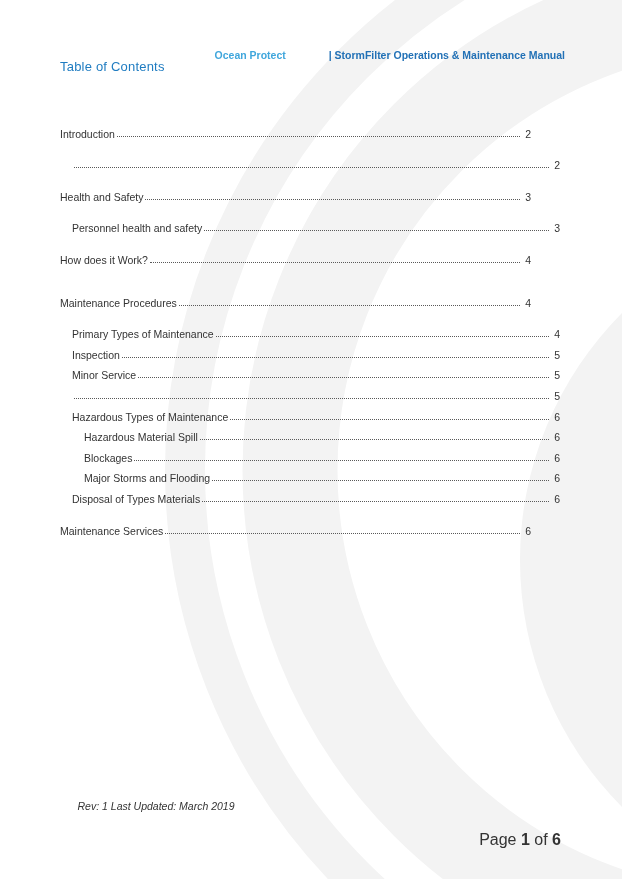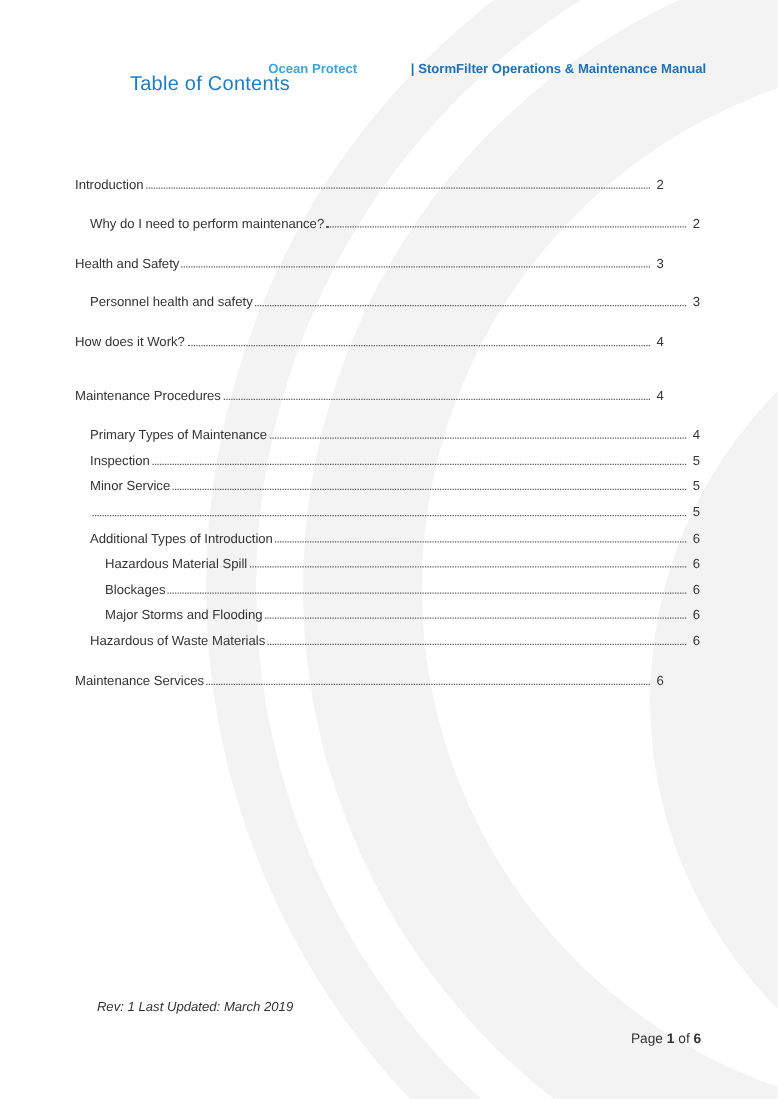--- a/index.html
+++ b/index.html
@@ -25,26 +25,25 @@
   .content{position:relative;z-index:1;}
   .doc-header{
     position:absolute;top:37px;right:57px;
     font-size:10.5px;font-weight:bold;
     white-space:pre;
   }
   .doc-header .brand{color:var(--brand-light);}
   .doc-header .doc-title{color:var(--brand-dark);padding-left:40px;}
   .page-title{
     position:absolute;top:59px;left:60px;
-    font-size:16px;color:var(--title-blue);
+    font-size:13px;color:var(--title-blue);
     letter-spacing:.2px;
-    margin-left:44px;
   }
   .toc{
-    position:absolute;top:122px;left:60px;width:500px;
+    position:absolute;top:108px;left:60px;width:500px;
     display:flex;flex-direction:column;
     color:var(--text);font-size:10.5px;
   }
   .toc-row{
     display:flex;align-items:flex-end;
     height:20.6px;
   }
   .toc-row.lvl0{margin-top:11px;margin-bottom:11px;}
   .toc-row.lvl0{padding-right:29px;}
   .toc-row.lvl1{padding-left:12px;}
@@ -58,21 +57,21 @@
   }
   .toc-page-num{min-width:8px;text-align:right;}
   .footer-rev{
     position:absolute;left:60px;top:788px;
     font-size:10.5px;font-style:italic;color:var(--text);
     white-space:pre;
   }
   .footer-rev .b{font-weight:normal;}
   .footer-page{
     position:absolute;right:61px;top:813px;
-    font-size:11px;color:var(--text);
+    font-size:16px;color:var(--text);
     white-space:pre;
   }
   .footer-page .b{font-weight:bold;}
 </style>
 </head>
 <body>
 
 <div class="page">
 
   <svg class="watermark" width="622" height="879" viewBox="0 0 622 879" xmlns="http://www.w3.org/2000/svg">
@@ -89,21 +88,20 @@
 
     <div class="page-title">Table of Contents</div>
 
     <div class="toc" id="toc-list">
         <div class="toc-row lvl0">
         <span class="toc-label">Introduction</span>
         <span class="leader"></span>
         <span class="toc-page-num">2</span>
       </div>
         <div class="toc-row lvl1">
-        <span class="toc-label">Why do I need to perform maintenance?</span>
         <span class="leader"></span>
         <span class="toc-page-num">2</span>
       </div>
         <div class="toc-row lvl0">
         <span class="toc-label">Health and Safety</span>
         <span class="leader"></span>
         <span class="toc-page-num">3</span>
       </div>
         <div class="toc-row lvl1">
         <span class="toc-label">Personnel health and safety</span>
@@ -133,41 +131,41 @@
         <div class="toc-row lvl1">
         <span class="toc-label">Minor Service</span>
         <span class="leader"></span>
         <span class="toc-page-num">5</span>
       </div>
         <div class="toc-row lvl1">
         <span class="leader"></span>
         <span class="toc-page-num">5</span>
       </div>
         <div class="toc-row lvl1">
-        <span class="toc-label">Additional Types of Introduction</span>
+        <span class="toc-label">Hazardous Types of Maintenance</span>
         <span class="leader"></span>
         <span class="toc-page-num">6</span>
       </div>
         <div class="toc-row lvl2">
         <span class="toc-label">Hazardous Material Spill</span>
         <span class="leader"></span>
         <span class="toc-page-num">6</span>
       </div>
         <div class="toc-row lvl2">
         <span class="toc-label">Blockages</span>
         <span class="leader"></span>
         <span class="toc-page-num">6</span>
       </div>
         <div class="toc-row lvl2">
         <span class="toc-label">Major Storms and Flooding</span>
         <span class="leader"></span>
         <span class="toc-page-num">6</span>
       </div>
         <div class="toc-row lvl1">
-        <span class="toc-label">Hazardous of Waste Materials</span>
+        <span class="toc-label">Disposal of Types Materials</span>
         <span class="leader"></span>
         <span class="toc-page-num">6</span>
       </div>
         <div class="toc-row lvl0">
         <span class="toc-label">Maintenance Services</span>
         <span class="leader"></span>
         <span class="toc-page-num">6</span>
       </div>
       </div>
 

